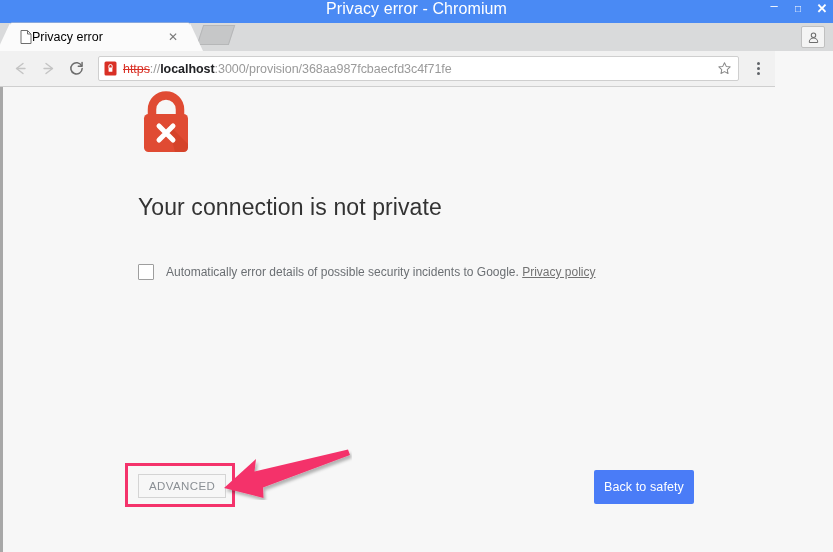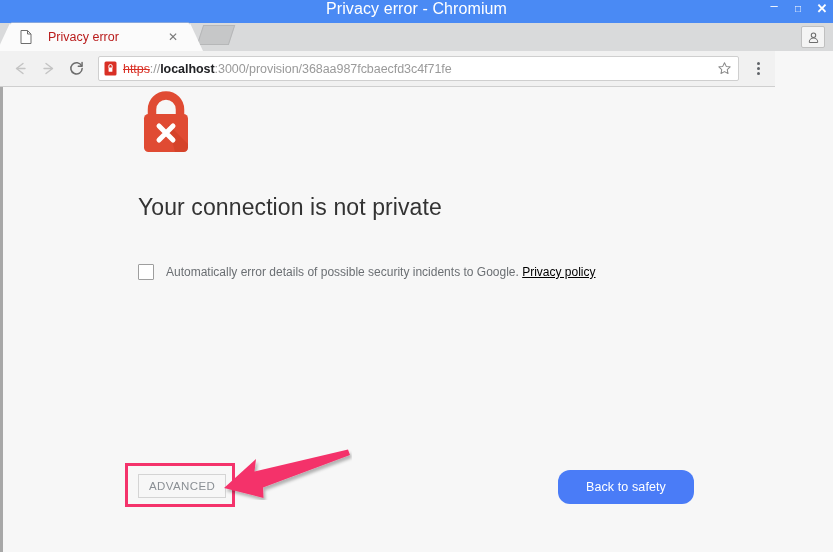--- a/index.html
+++ b/index.html
@@ -102,23 +102,23 @@
   .tab-favicon {
     position: relative;
     z-index: 2;
     margin-left: 10px;
     width: 12px; height: 14px;
     flex: 0 0 auto;
   }
   .tab-title {
     position: relative;
     z-index: 2;
-    margin-left: 16px;
+    margin-left: 0;
     font-size: 12.5px;
-    color: #b91c1c;
+    color: #000000;
     white-space: nowrap;
     overflow: hidden;
     text-overflow: ellipsis;
     flex: 1 1 auto;
   }
   .tab-close {
     position: relative;
     z-index: 2;
     margin-right: 10px;
     width: 14px; height: 14px;
@@ -273,21 +273,21 @@
     border-radius: 1px;
     flex: 0 0 auto;
   }
   .checkbox-label {
     margin-left: 12px;
     font-size: 12px;
     color: #6b6f73;
     white-space: nowrap;
   }
   .privacy-link {
-    color: #000000;
+    color: #737373;
   }
 
   
   .actions {
     position: absolute;
     left: 138px; top: 470px;
     width: 556px;
     height: 40px;
   }
   .advanced-wrap {
@@ -313,23 +313,23 @@
     position: absolute;
     left: -13px; top: -11px;
     width: 110px; height: 44px;
     border: 3px solid #f4336b;
     box-sizing: border-box;
     pointer-events: none;
   }
   .back-safety-btn {
     position: absolute;
     right: 0; top: 0;
-    width: 136px; height: 34px;
+    width: 100px; height: 34px;
     background: #4a7cf7;
-    border-radius: 12px;
+    border-radius: 2px;
     color: #ffffff;
     font-size: 12.5px;
     display: flex;
     align-items: center;
     justify-content: center;
     border: none;
     letter-spacing: 0.1px;
   }
   .arrow-annotation {
     position: absolute;

